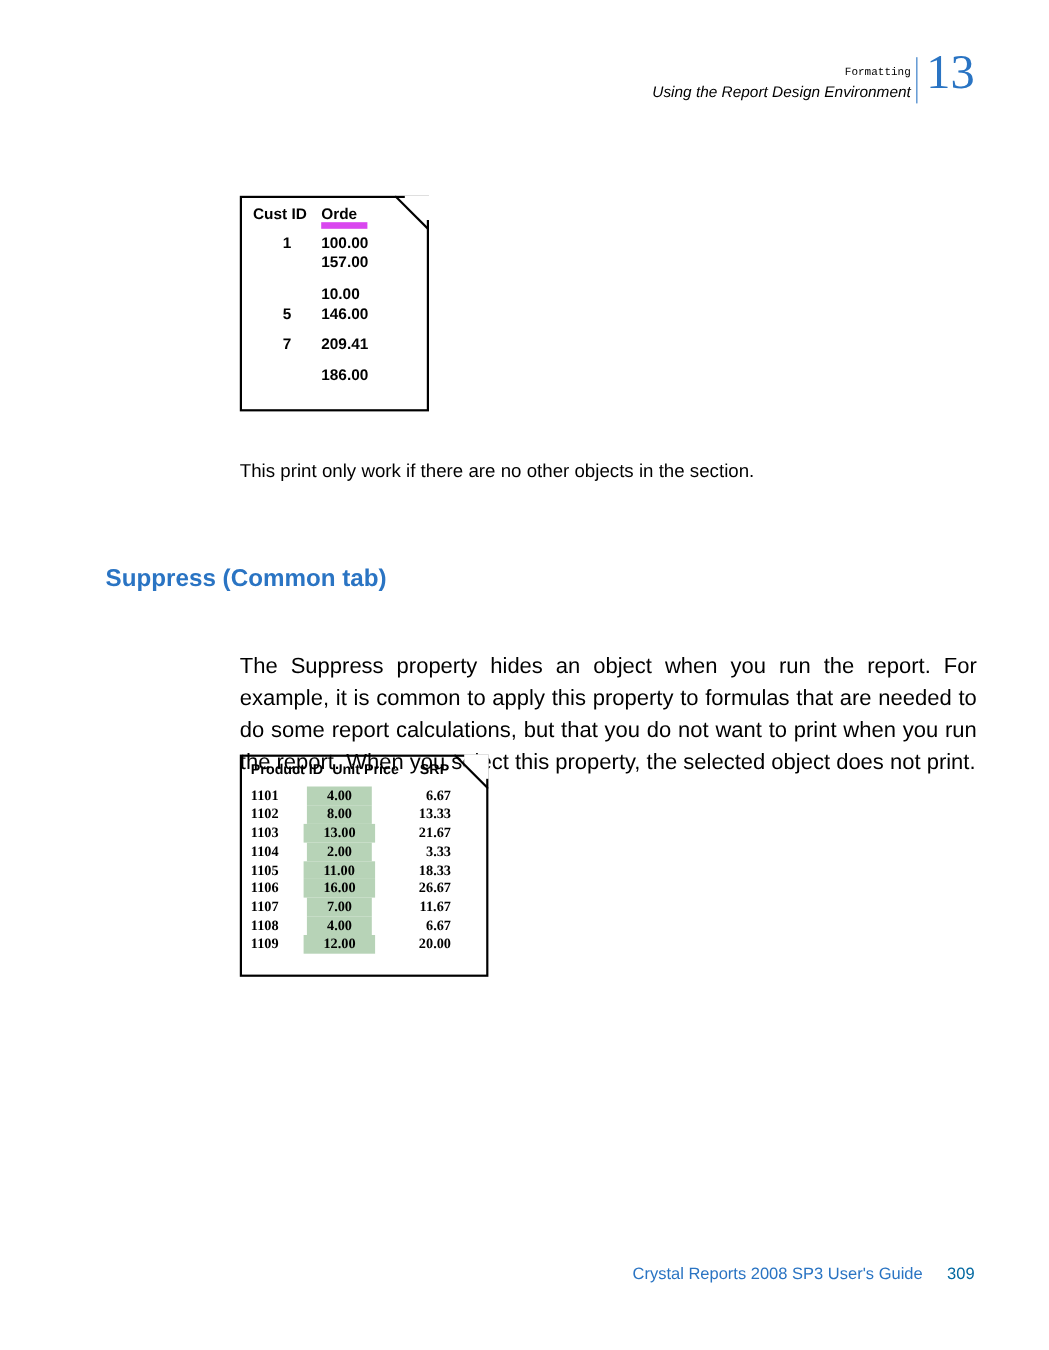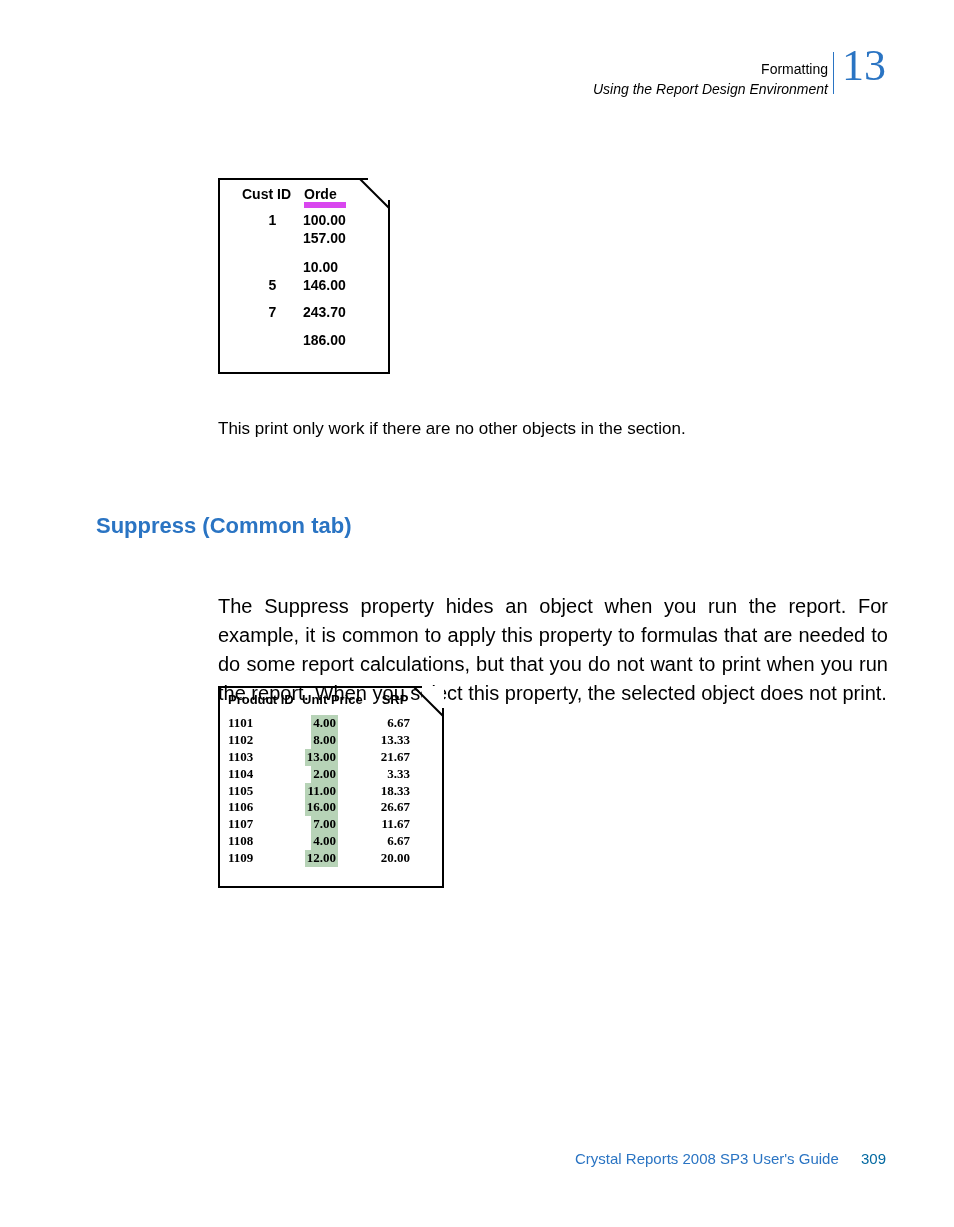--- a/index.html
+++ b/index.html
@@ -11,23 +11,24 @@
     font-family: Arial, Helvetica, sans-serif;
     color: #000000;
     position: relative;
   }
   .page {
     position: relative;
     width: 954px;
     height: 1227px;
   }
   .header-top {
-    font-size: 14px;
+    font-size: 10px;
     color: #000;
     line-height: 1.4;
+    font-family: Liberation Mono, monospace;
   }
   .header-bottom {
     font-size: 14px;
     font-style: italic;
     color: #000;
   }
   .chapter-num {
     position: absolute;
     top: 44px;
     right: 68px;
@@ -55,21 +56,21 @@
 
   
   .fig1 {
     position: absolute;
     top: 178px;
     left: 218px;
     width: 172px;
     height: 196px;
     border: 2px solid #000;
     box-sizing: border-box;
-    padding: 6px 22px;
+    padding: 6px 10px;
     font-family: Arial, sans-serif;
     font-weight: bold;
     font-size: 14px;
   }
   .fig1-hdr {
     display: flex;
     margin-bottom: 4px;
   }
   .fig1-hdr .c1 { width: 62px; }
   .fig1-hdr .c2 { width: 42px; border-bottom: 6px solid #d946ef; }
@@ -170,21 +171,21 @@
     display: flex;
     line-height: 1.3;
     font-family: Liberation Serif, serif;
   }
   .fig2 .row .c1 { width: 48px; text-align: left; }
   .fig2 .row .c2 { width: 62px; text-align: right; }
   .fig2 .row .c3 { width: 72px; text-align: right; }
   .fig2 .hl {
     background: #b7d3b7;
     display: inline-block;
-    padding: 0 2px;
+    padding: 0 18px;
   }
 
   
   .footer {
     position: absolute;
     bottom: 60px;
     right: 68px;
     font-size: 15px;
   }
   .footer .title { color: #2a74c3; }
@@ -226,21 +227,21 @@
       <div class="c1"></div>
       <div class="c2">10.00</div>
     </div>
     <div class="row">
       <div class="c1">5</div>
       <div class="c2">146.00</div>
     </div>
     <div class="fig1-gap2"></div>
     <div class="row">
       <div class="c1">7</div>
-      <div class="c2">243.70</div>
+      <div class="c2">209.41</div>
     </div>
     <div class="fig1-gap2"></div>
     <div class="row">
       <div class="c1"></div>
       <div class="c2">186.00</div>
     </div>
   </div>
 </div>
 
 <div class="note-block">

